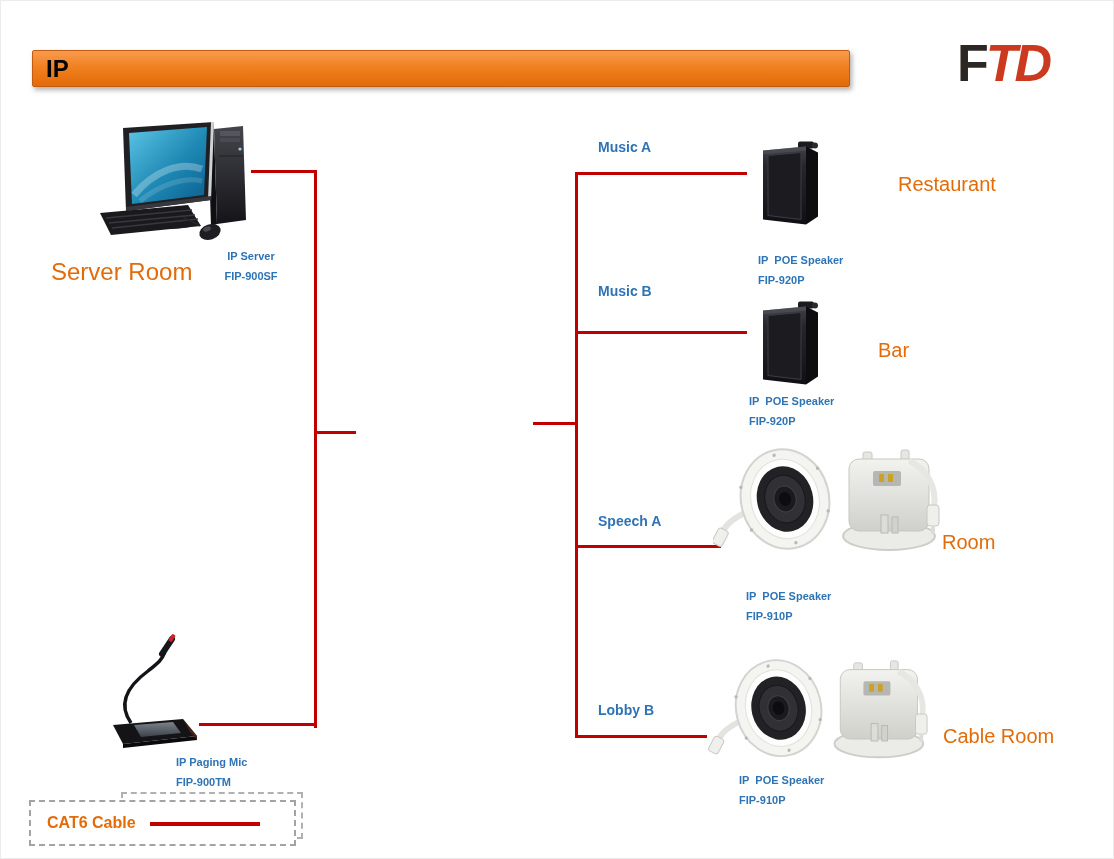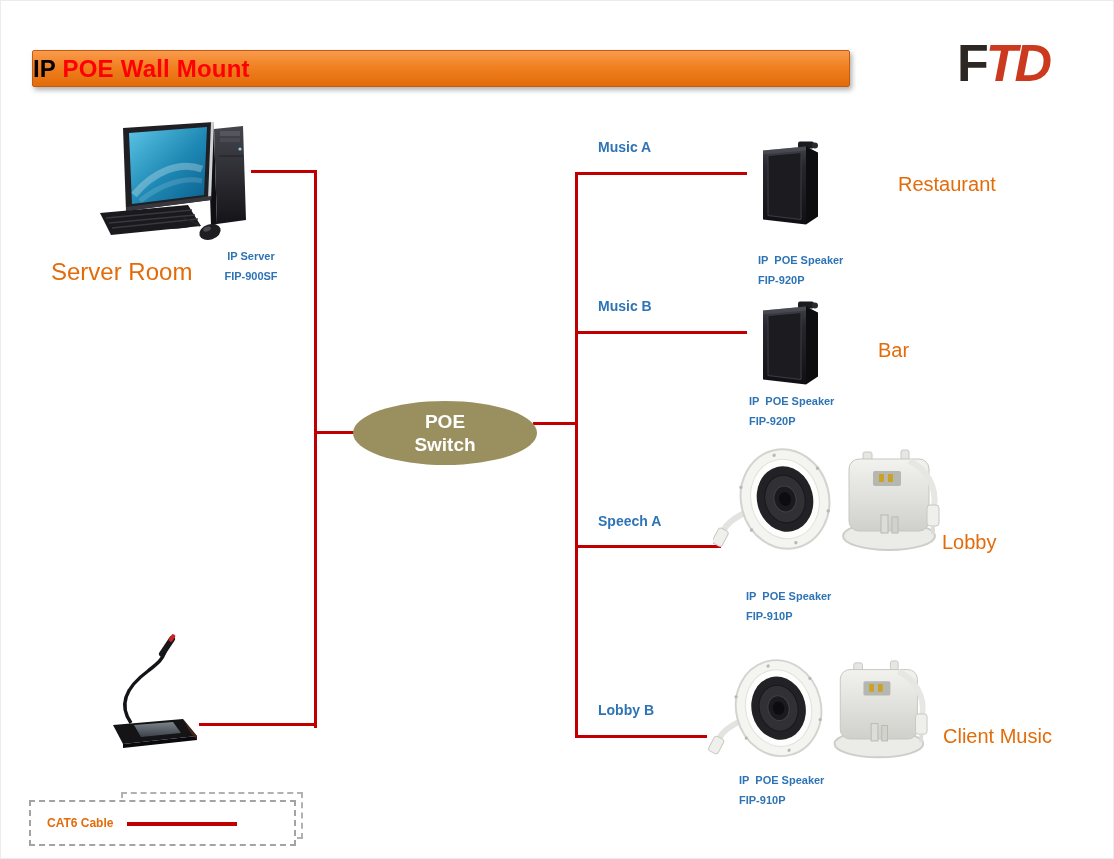--- a/index.html
+++ b/index.html
@@ -5,21 +5,21 @@
   html,body{margin:0;padding:0;background:#fff;}
   body{font-family:"Liberation Sans", sans-serif;}
   .canvas{position:relative;width:1114px;height:859px;background:#ffffff;border:1px solid #ececec;box-sizing:border-box;overflow:hidden;}
   .abs{position:absolute;}
   
   .title-bar{
     position:absolute;left:31px;top:49px;width:818px;height:37px;
     background:linear-gradient(180deg,#f89b4d 0%,#f07f1f 48%,#e26b09 100%);
     border:1px solid #c55a11;border-radius:2px;
     box-shadow:2px 3px 5px rgba(110,110,110,.55);
-    display:flex;align-items:center;box-sizing:border-box;
+    display:flex;align-items:center;padding-left:13px;box-sizing:border-box;
     font-size:24px;font-weight:bold;color:#000;letter-spacing:.2px;white-space:pre;
   }
   .title-bar .hl{color:var(--title-highlight,#ff0000);}
   
   .logo{position:absolute;left:956px;top:36px;font-size:52px;font-weight:900;letter-spacing:-3px;line-height:52px;}
   .logo .f{color:var(--logo-dark,#2d2723);}
   .logo .td{color:var(--logo-red,#cb3a1e);font-style:italic;}
   
   .line{position:absolute;background:var(--cable-red,#c00000);}
   
@@ -31,30 +31,30 @@
   
   .channel{position:absolute;color:var(--label-blue,#2e74b5);font-weight:bold;font-size:14px;white-space:nowrap;}
   .loc{position:absolute;color:var(--label-orange,#e36c0a);font-weight:normal;font-size:20px;white-space:nowrap;}
   .dev{position:absolute;color:var(--label-blue,#2e74b5);font-weight:bold;font-size:11px;line-height:20px;white-space:pre-wrap;}
   .dev.center{text-align:center;}
   .room{position:absolute;color:var(--label-orange,#e36c0a);font-weight:normal;font-size:24px;white-space:nowrap;}
   
   .legend-back{position:absolute;left:120px;top:791px;width:182px;height:47px;border:2px dashed #b1b1b1;box-sizing:border-box;}
   .legend-box{position:absolute;left:28px;top:799px;width:267px;height:46px;border:2px dashed #a3a3a3;background:#fff;box-sizing:border-box;
     display:flex;align-items:center;padding-left:16px;}
-  .legend-label{color:var(--label-orange,#e36c0a);font-weight:bold;font-size:12px;text-align:center;}
+  .legend-label{color:var(--label-orange,#e36c0a);font-weight:bold;font-size:16px;text-align:center;}
   .legend-line{width:110px;height:4px;background:var(--cable-red,#c00000);margin-left:14px;margin-top:2px;}
 </style>
 </head>
 <body>
 
 <div class="canvas">
 
   <div class="title-bar">
-    <span>IP </span><span class="hl">POE Wall Mount</span>
+    <span>IP </span>
   </div>
 
   <div class="logo">
     <span class="f">F</span><span class="td">TD</span>
   </div>
 
   <svg class="abs" style="left:95px;top:118px;" width="180" height="130" viewBox="0 0 180 130">
     <defs>
       <linearGradient id="gscr" x1="0" y1="0" x2="1" y2="1">
         <stop offset="0" stop-color="#5cc4e4"></stop>
@@ -101,45 +101,41 @@
   <div class="line" style="left:313px;top:169px;width:3px;height:558px;"></div>
   <div class="line" style="left:313px;top:430px;width:42px;height:3px;"></div>
   <div class="line" style="left:198px;top:722px;width:118px;height:3px;"></div>
   <div class="line" style="left:532px;top:421px;width:45px;height:3px;"></div>
   <div class="line" style="left:574px;top:171px;width:3px;height:566px;"></div>
   <div class="line" style="left:574px;top:171px;width:172px;height:3px;"></div>
   <div class="line" style="left:574px;top:330px;width:172px;height:3px;"></div>
   <div class="line" style="left:574px;top:544px;width:146px;height:3px;"></div>
   <div class="line" style="left:574px;top:734px;width:132px;height:3px;"></div>
 
-  <div class="poe">
-    <span>POE</span>
-    <span>Switch</span>
-  </div>
 
   <div class="channel" style="left:597px;top:138px;">Music A</div>
   <svg class="abs" style="left:757px;top:139px;" width="66" height="87" viewBox="0 0 66 86">
     <defs>
         <linearGradient id="gspk" x1="0" y1="0" x2="0" y2="1">
       <stop offset="0" stop-color="#41414a"></stop>
           <stop offset=".25" stop-color="#26262c"></stop>
           <stop offset="1" stop-color="#101014"></stop>
     </linearGradient>
       </defs>
     <rect x="40" y="1" width="16" height="7" rx="2" fill="#1b1b1f"></rect>
     <circle cx="57" cy="5" r="3" fill="#2a2a2f"></circle>
     <polygon points="48,6 60,12 60,76 48,84" fill="#0d0d10"></polygon>
     <polygon points="5,10 48,6 48,84 5,79" fill="url(#gspk)"></polygon>
     <polygon points="5,10 48,6 48,10 5,14" fill="#565660" opacity=".55"></polygon>
     <polygon points="10,15 43,12 43,79 10,75" fill="#1b1b20" stroke="#3c3c44" stroke-width="1"></polygon>
   </svg>
   <div class="loc" style="left:897px;top:172px;">Restaurant</div>
   <div class="dev" style="left:757px;top:249px;"><span>IP  POE Speaker</span><br><span>FIP-920P</span></div>
 
-  <div class="channel" style="left:597px;top:297px;text-align:center;">Music B</div>
+  <div class="channel" style="left:597px;top:282px;text-align:center;">Music B</div>
   <svg class="abs" style="left:757px;top:299px;" width="66" height="87" viewBox="0 0 66 86">
     <rect x="40" y="1" width="16" height="7" rx="2" fill="#1b1b1f"></rect>
     <circle cx="57" cy="5" r="3" fill="#2a2a2f"></circle>
     <polygon points="48,6 60,12 60,76 48,84" fill="#0d0d10"></polygon>
     <polygon points="5,10 48,6 48,84 5,79" fill="url(#gspk)"></polygon>
     <polygon points="5,10 48,6 48,10 5,14" fill="#565660" opacity=".55"></polygon>
     <polygon points="10,15 43,12 43,79 10,75" fill="#1b1b20" stroke="#3c3c44" stroke-width="1"></polygon>
   </svg>
   <div class="loc" style="left:877px;top:338px;">Bar</div>
   <div class="dev" style="left:748px;top:390px;"><span>IP  POE Speaker</span><br><span>FIP-920P</span></div>
@@ -176,21 +172,21 @@
     <rect x="136" y="12" width="80" height="72" rx="10" fill="url(#gback)" stroke="#c6c6c1"></rect>
     <rect x="160" y="24" width="28" height="15" rx="2" fill="#b7b7b2"></rect>
     <rect x="166" y="27" width="5" height="8" fill="#c9a227"></rect>
     <rect x="175" y="27" width="5" height="8" fill="#c9a227"></rect>
     <path d="M196,14 C214,22 224,40 221,60" stroke="#e6e6e2" stroke-width="6" fill="none"></path>
     <rect x="214" y="58" width="12" height="21" rx="3" fill="#efefeb" stroke="#c7c7c3"></rect>
     <rect x="218" y="79" width="4" height="8" fill="#dcdcd8"></rect>
     <rect x="168" y="68" width="7" height="18" fill="#dcdcd8" stroke="#b9b9b4"></rect>
     <rect x="179" y="70" width="6" height="16" fill="#d2d2cd" stroke="#b9b9b4"></rect>
   </svg>
-  <div class="loc" style="left:941px;top:530px;">Lobby</div>
+  <div class="loc" style="left:941px;top:530px;">Room</div>
   <div class="dev" style="left:745px;top:585px;"><span>IP  POE Speaker</span><br><span>FIP-910P</span></div>
 
   <div class="channel" style="left:597px;top:701px;">Lobby B</div>
   <svg class="abs" style="left:704px;top:657px;" width="232" height="108" viewBox="0 0 232 112">
     <path d="M36,64 C22,70 14,76 10,84" stroke="#e3e3df" stroke-width="6" fill="none"></path>
     <rect x="2" y="82" width="11" height="17" rx="3" fill="#efefeb" stroke="#c7c7c3" transform="rotate(28 8 90)"></rect>
     <g transform="rotate(-14 72 52)">
       <ellipse cx="72" cy="52" rx="44" ry="50" fill="#f4f4f1" stroke="#d3d3cf" stroke-width="2"></ellipse>
       <ellipse cx="72" cy="52" rx="34" ry="40" fill="#fdfdfc" stroke="#e1e1dd"></ellipse>
       <ellipse cx="72" cy="52" rx="28" ry="33" fill="#222226"></ellipse>
@@ -210,38 +206,39 @@
     <rect x="136" y="12" width="80" height="72" rx="10" fill="url(#gback)" stroke="#c6c6c1"></rect>
     <rect x="160" y="24" width="28" height="15" rx="2" fill="#b7b7b2"></rect>
     <rect x="166" y="27" width="5" height="8" fill="#c9a227"></rect>
     <rect x="175" y="27" width="5" height="8" fill="#c9a227"></rect>
     <path d="M196,14 C214,22 224,40 221,60" stroke="#e6e6e2" stroke-width="6" fill="none"></path>
     <rect x="214" y="58" width="12" height="21" rx="3" fill="#efefeb" stroke="#c7c7c3"></rect>
     <rect x="218" y="79" width="4" height="8" fill="#dcdcd8"></rect>
     <rect x="168" y="68" width="7" height="18" fill="#dcdcd8" stroke="#b9b9b4"></rect>
     <rect x="179" y="70" width="6" height="16" fill="#d2d2cd" stroke="#b9b9b4"></rect>
   </svg>
-  <div class="loc" style="left:942px;top:724px;">Client Music</div>
+  <div class="loc" style="left:942px;top:724px;">Cable Room</div>
   <div class="dev" style="left:738px;top:769px;"><span>IP  POE Speaker</span><br><span>FIP-910P</span></div>
 
   <svg class="abs" style="left:100px;top:632px;" width="110" height="115" viewBox="0 0 110 115">
     <defs>
         <linearGradient id="gmic" x1="0" y1="0" x2="0" y2="1">
       <stop offset="0" stop-color="#7b828a"></stop>
           <stop offset="1" stop-color="#3c4249"></stop>
     </linearGradient>
       </defs>
     <line x1="61" y1="21" x2="71" y2="6" stroke="#17171b" stroke-width="6" stroke-linecap="round"></line>
     <rect x="67" y="3" width="8" height="4" rx="1.5" fill="#cc2222" transform="rotate(-55 71 5)"></rect>
     <path d="M30,90 C16,70 28,52 47,38 C57,30 61,27 64,19" stroke="#141418" stroke-width="3.4" fill="none"></path>
     <polygon points="12,92 82,86 96,103 22,111" fill="#141417"></polygon>
     <polygon points="22,111 96,103 96,107 22,115" fill="#090a0c"></polygon>
     <polygon points="33,92 72,89 80,100 40,104" fill="url(#gmic)"></polygon>
     <polygon points="82,86 96,103 96,107 89,99" fill="#5a2a1a" opacity=".7"></polygon>
   </svg>
+  <div class="dev" style="left:175px;top:751px;"><span>IP Paging Mic</span><br><span>FIP-900TM</span></div>
 
   <div class="legend-back"></div>
   <div class="legend-box">
     <span class="legend-label">CAT6 Cable</span>
     <span class="legend-line"></span>
   </div>
 
 </div>
 
 </body></html>

